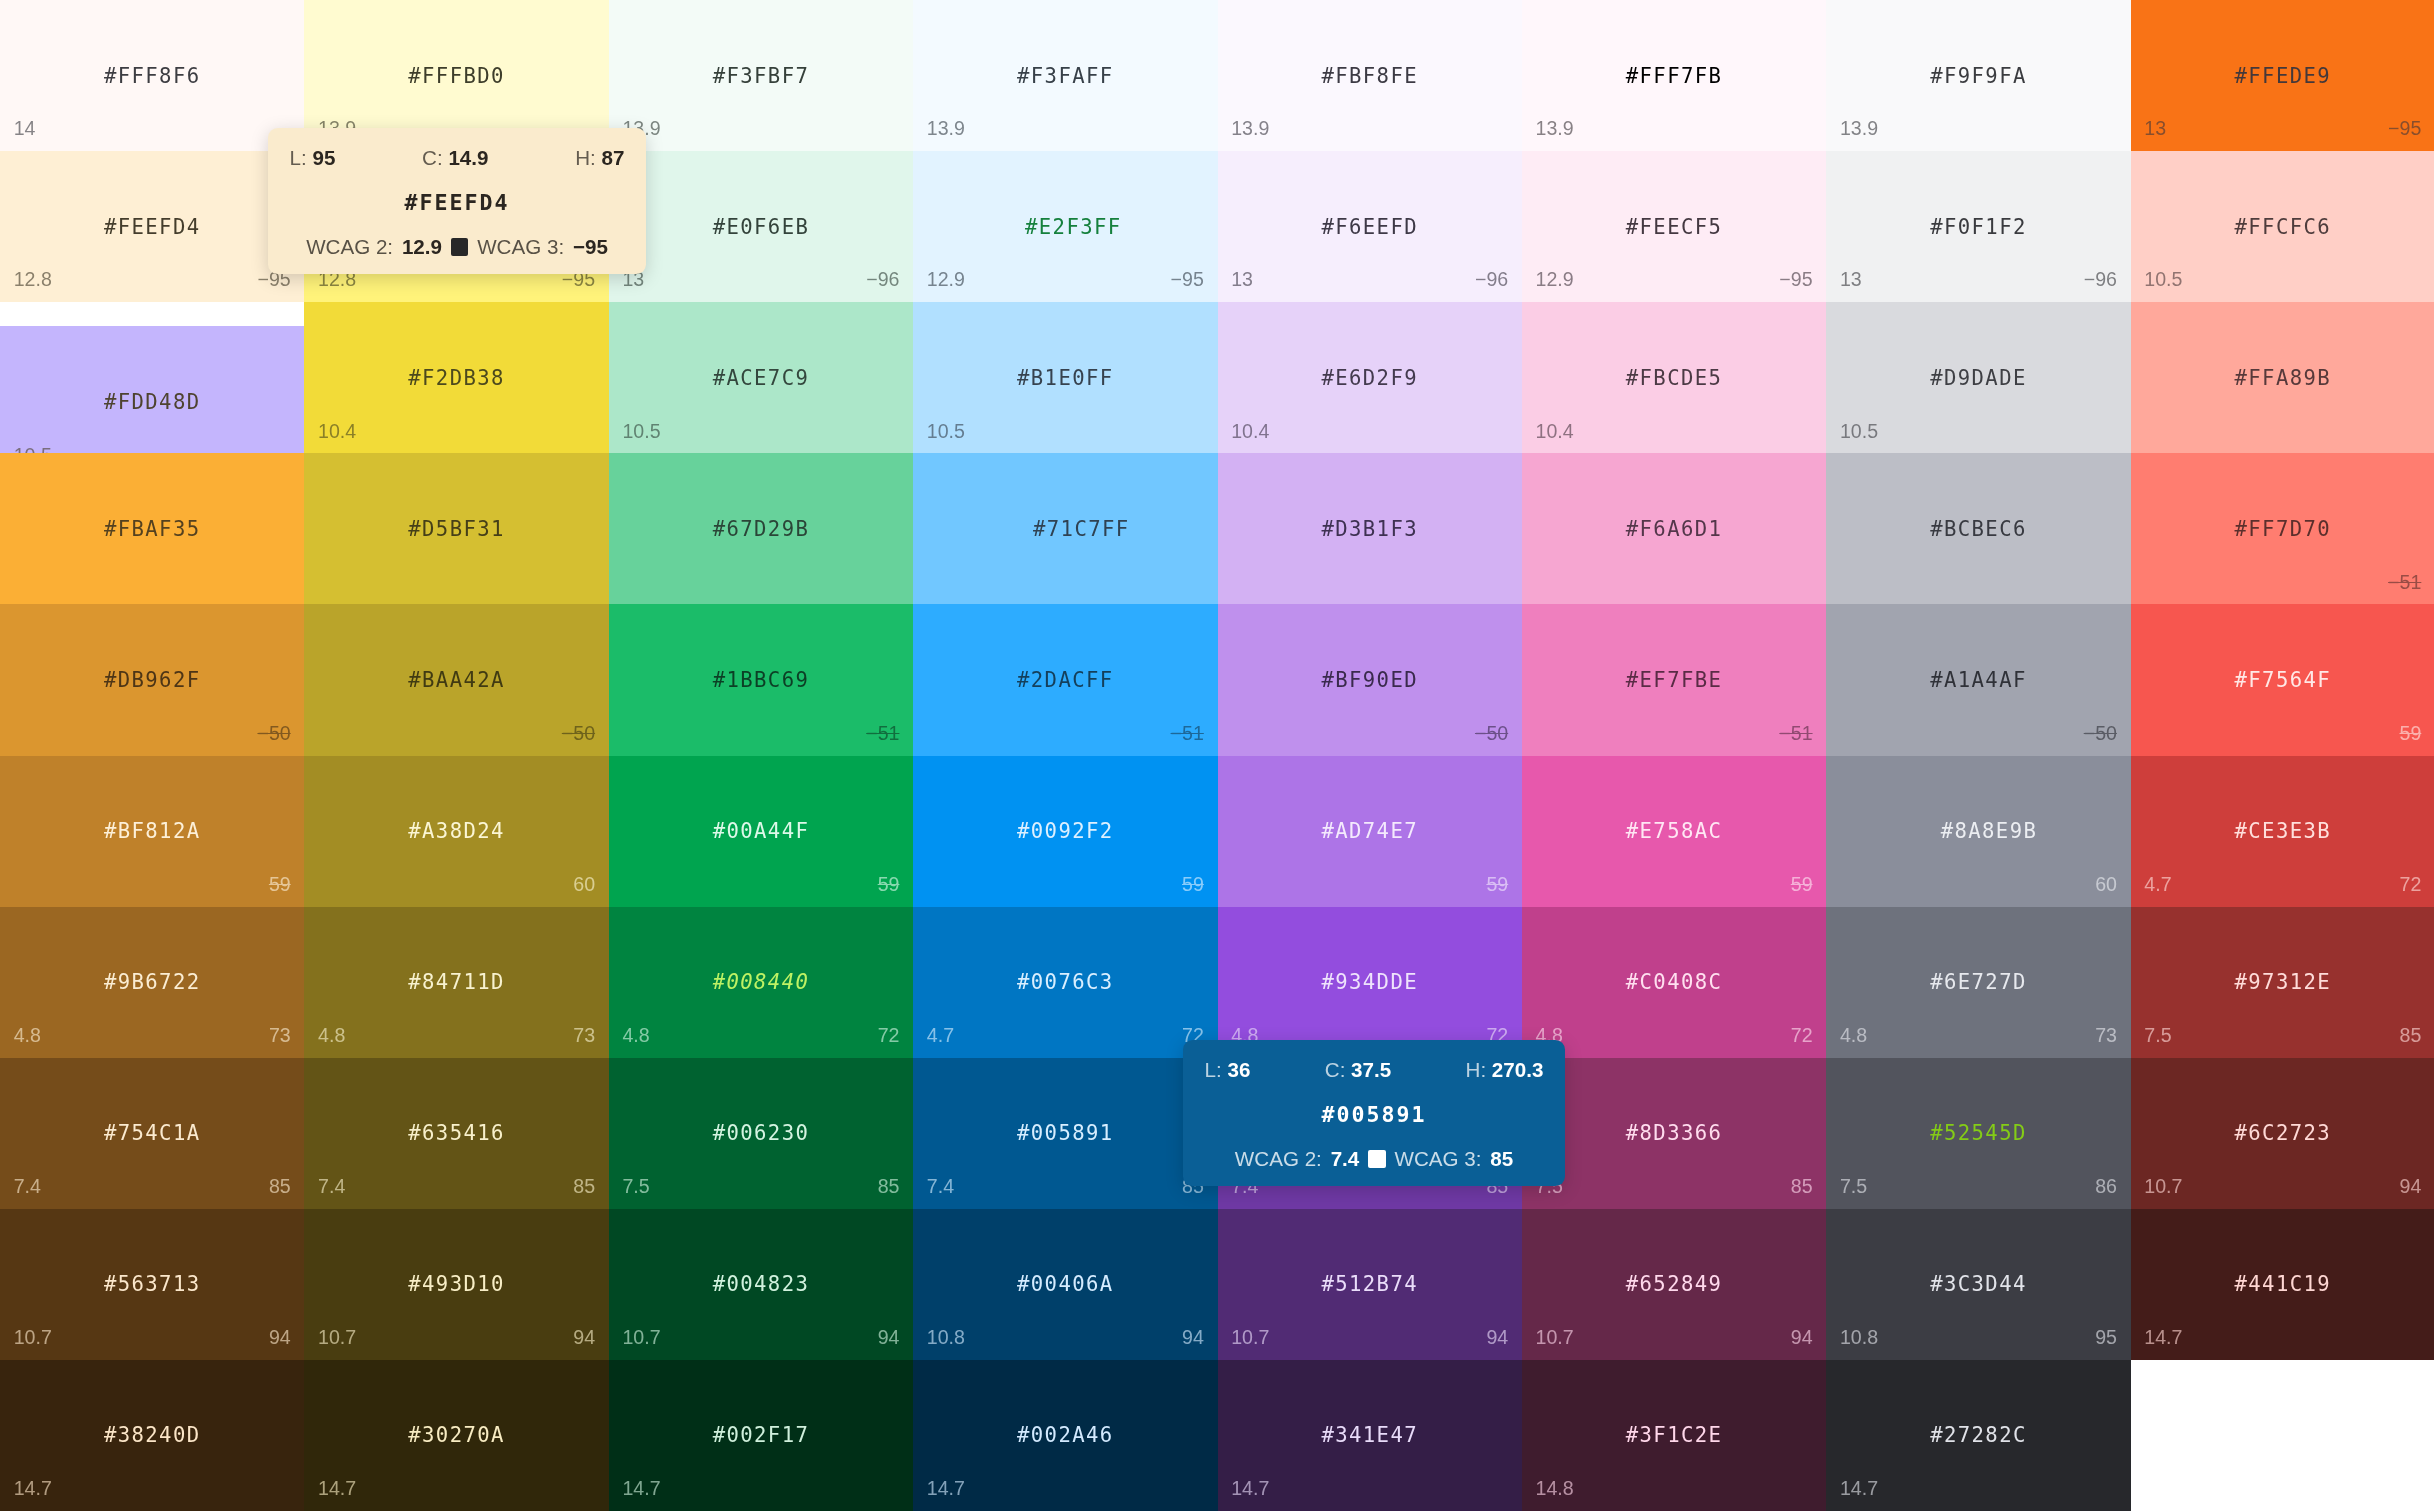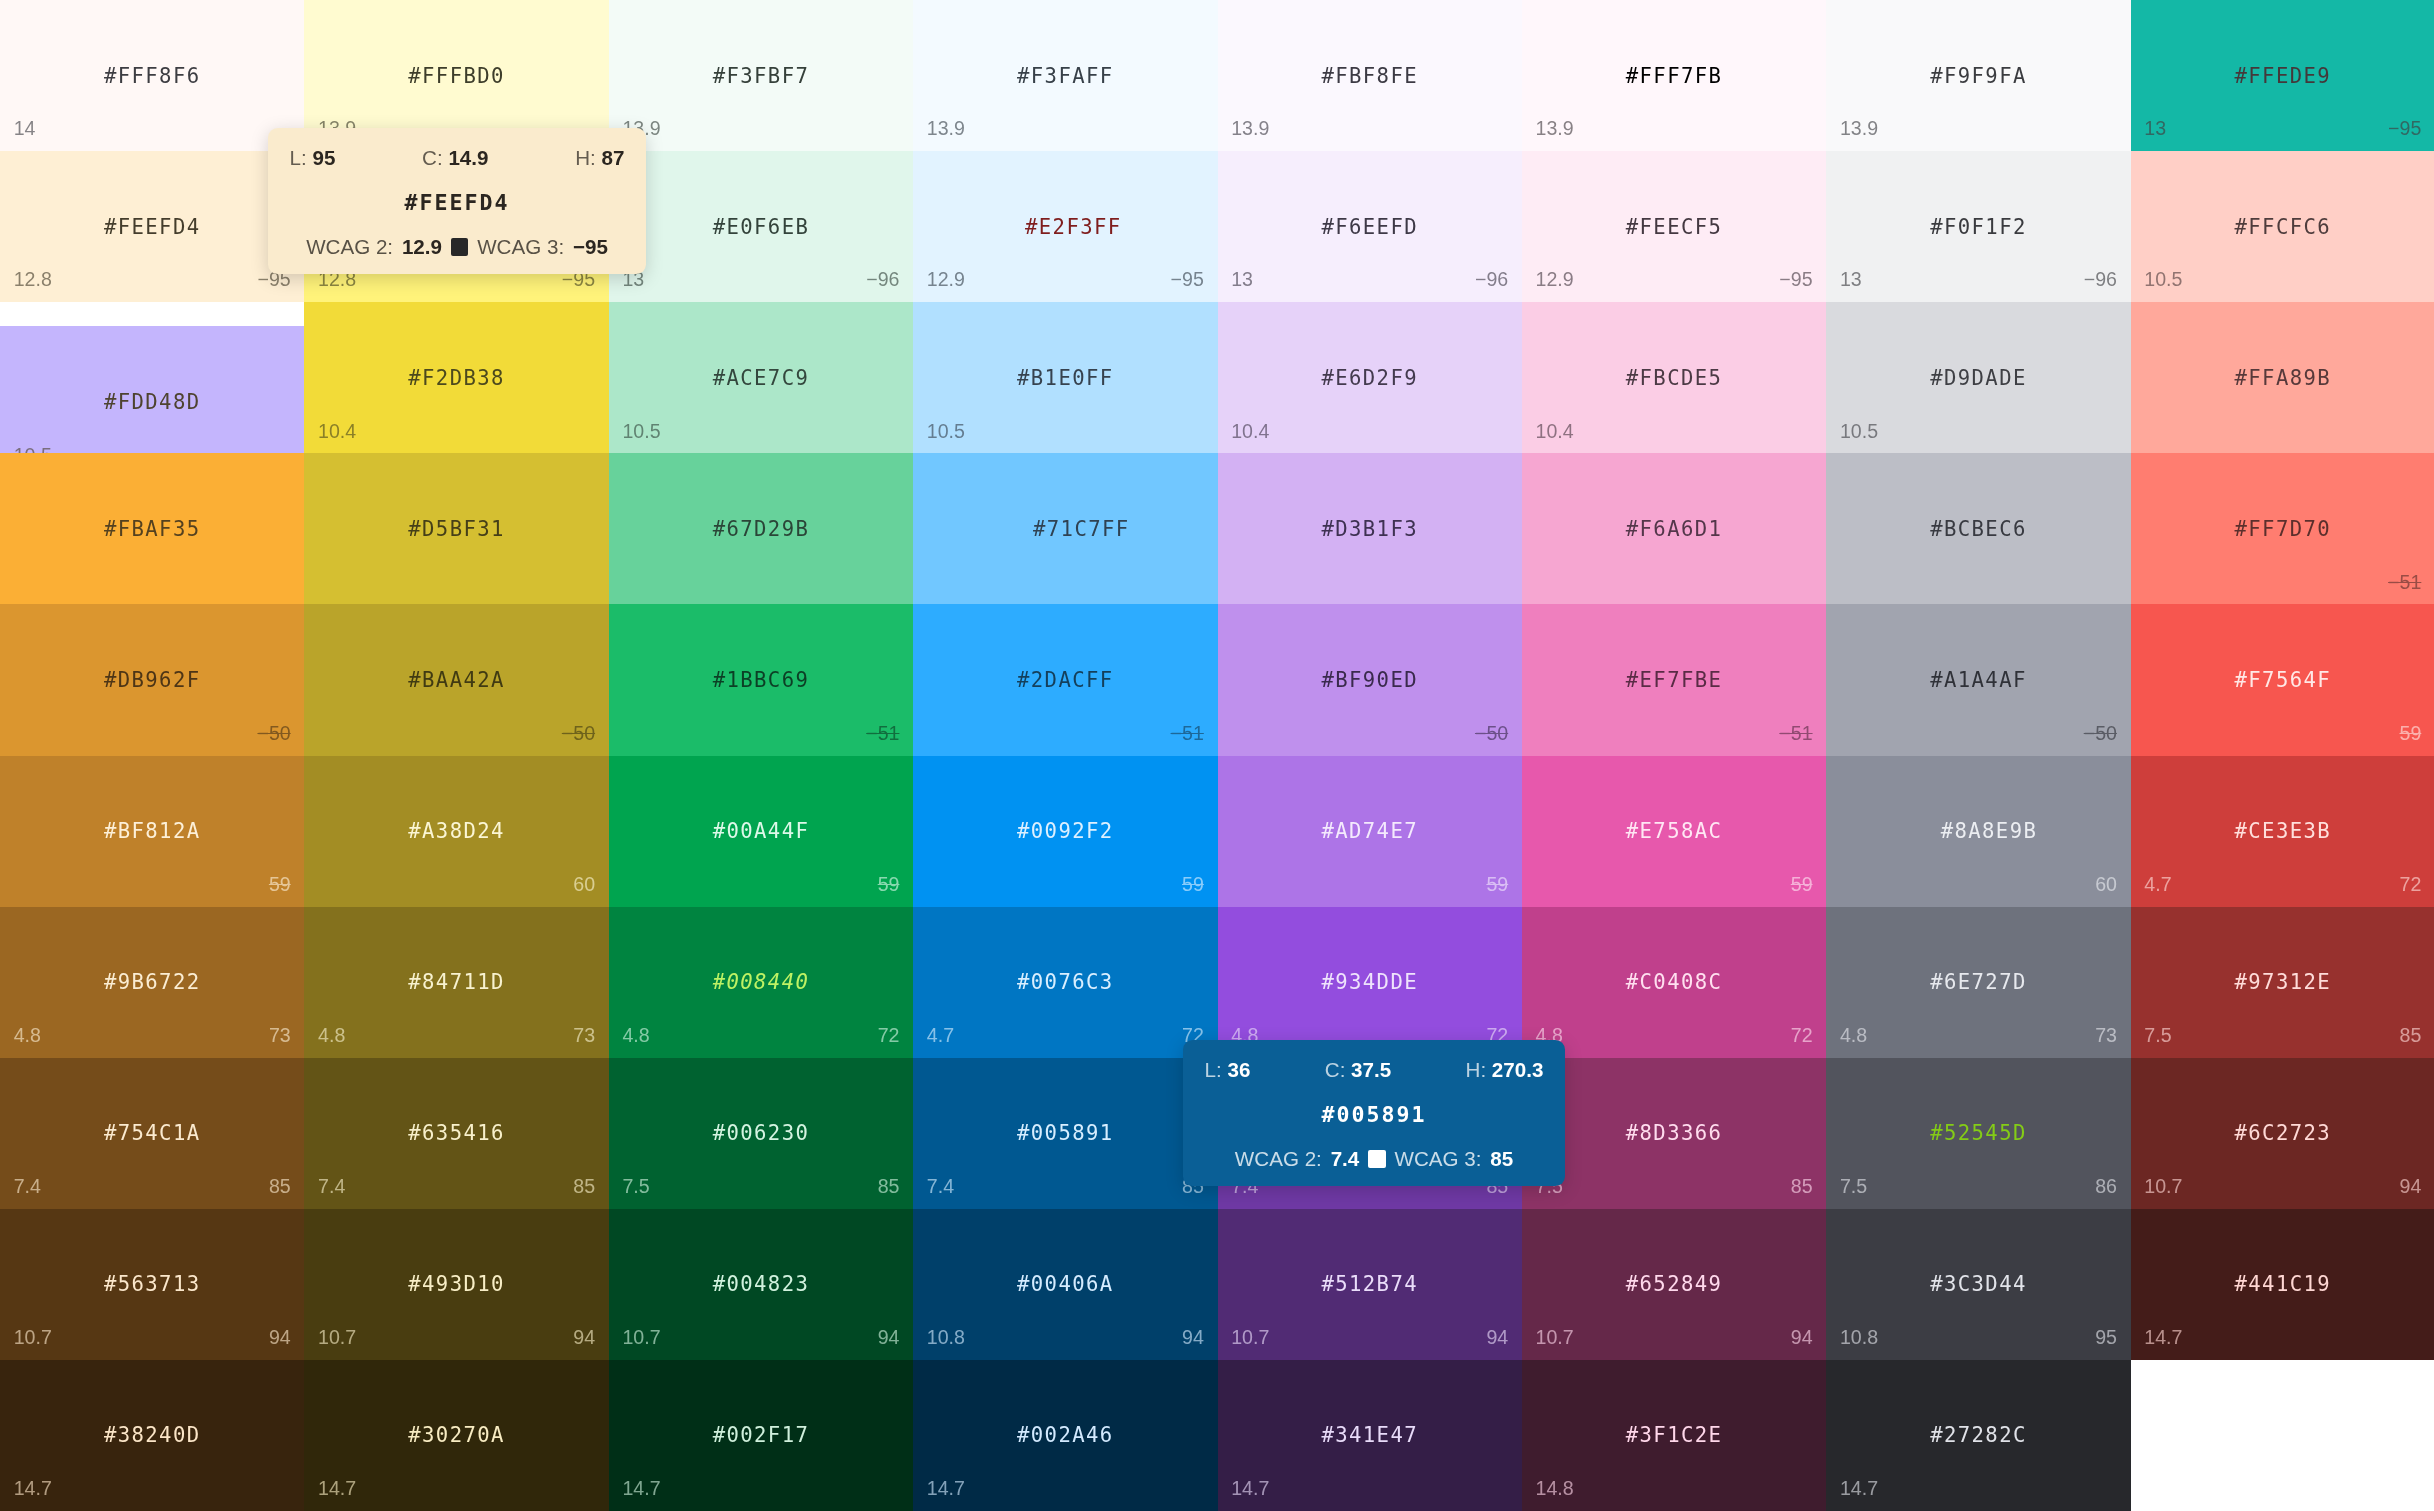--- a/index.html
+++ b/index.html
@@ -118,42 +118,42 @@
       <div class="corner left" style="color: rgb(60, 58, 68);">13.9</div>
     </div>
     <div class="swatch" style="background: rgb(255, 247, 251);">
       <div class="swatch-hex" style="color: #000000;">#FFF7FB</div>
       <div class="corner left" style="color: rgb(64, 58, 62);">13.9</div>
     </div>
     <div class="swatch" style="background: rgb(249, 249, 250);">
       <div class="swatch-hex" style="color: rgb(59, 60, 64);">#F9F9FA</div>
       <div class="corner left" style="color: rgb(59, 60, 64);">13.9</div>
     </div>
-    <div class="swatch" style="background: #14b8a6;">
+    <div class="swatch" style="background: #f97316;">
       <div class="swatch-hex" style="color: rgb(68, 56, 58);">#FFEDE9</div>
       <div class="corner left" style="color: rgb(68, 56, 58);">13</div>
       <div class="corner right" style="color: rgb(68, 56, 58);">−95</div>
     </div>
     <div class="swatch" style="background: rgb(254, 239, 212);">
       <div class="swatch-hex" style="color: rgb(68, 61, 44);">#FEEFD4</div>
       <div class="corner left" style="color: rgb(68, 61, 44);">12.8</div>
       <div class="corner right" style="color: rgb(68, 61, 44);">−95</div>
     </div>
     <div class="swatch" style="background: rgb(255, 243, 122);">
       <div class="swatch-hex" style="color: rgb(70, 68, 31);">#FFF37A</div>
       <div class="corner left" style="color: rgb(70, 68, 31);">12.8</div>
       <div class="corner right" style="color: rgb(70, 68, 31);">−95</div>
     </div>
     <div class="swatch" style="background: rgb(224, 246, 235);">
       <div class="swatch-hex" style="color: rgb(51, 67, 59);">#E0F6EB</div>
       <div class="corner left" style="color: rgb(51, 67, 59);">13</div>
       <div class="corner right" style="color: rgb(51, 67, 59);">−96</div>
     </div>
     <div class="swatch" style="background: rgb(226, 243, 255);">
-      <div class="swatch-hex" style="color: #7f1d1d; margin-left: 16px;">#E2F3FF</div>
+      <div class="swatch-hex" style="color: #15803d; margin-left: 16px;">#E2F3FF</div>
       <div class="corner left" style="color: rgb(53, 64, 75);">12.9</div>
       <div class="corner right" style="color: rgb(53, 64, 75);">−95</div>
     </div>
     <div class="swatch" style="background: rgb(246, 238, 253);">
       <div class="swatch-hex" style="color: rgb(62, 57, 71);">#F6EEFD</div>
       <div class="corner left" style="color: rgb(62, 57, 71);">13</div>
       <div class="corner right" style="color: rgb(62, 57, 71);">−96</div>
     </div>
     <div class="swatch" style="background: rgb(254, 236, 245);">
       <div class="swatch-hex" style="color: rgb(68, 56, 65);">#FEECF5</div>

